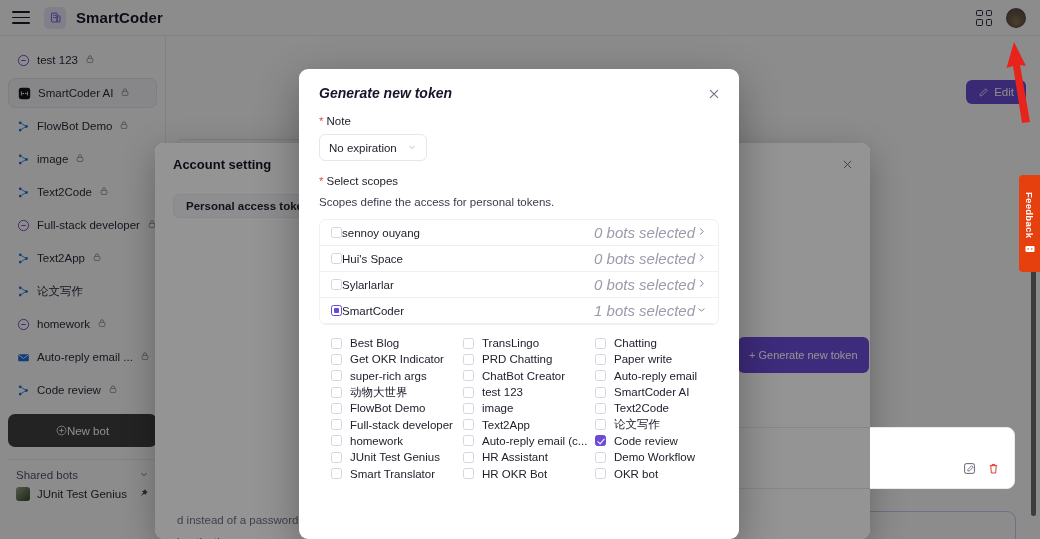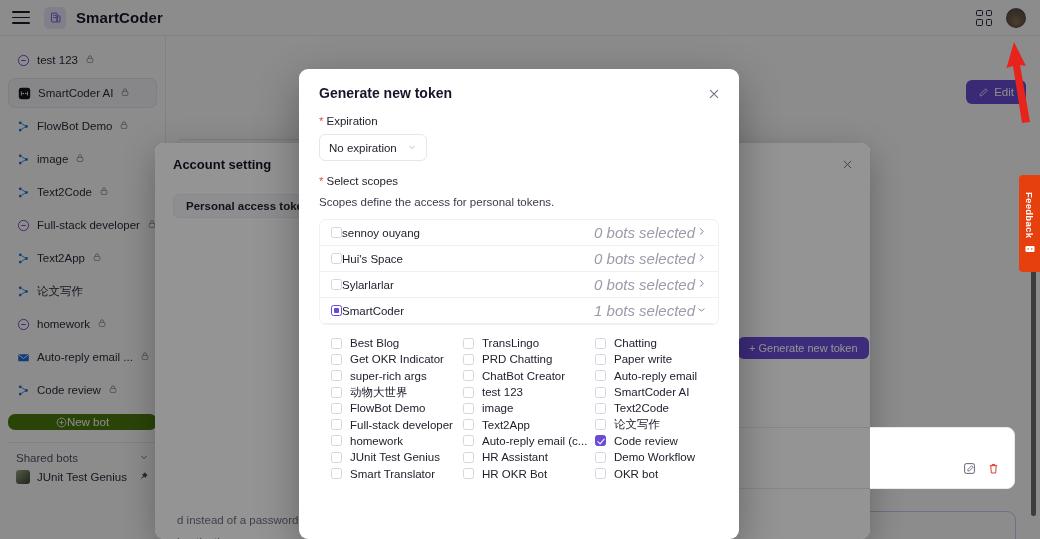--- a/index.html
+++ b/index.html
@@ -46,22 +46,22 @@
   }
   .bot-row {
     display:flex; align-items:center; gap:7px;
     height:30px; margin:3px 8px; padding:0 8px; border-radius:7px;
     font-size:11.5px; color:#2c2c3d; cursor:pointer; white-space:nowrap;
   }
   .bot-row.active { background:#f6f6fa; border:1px solid #e7e7ef; }
   .bot-icon { width:14px; height:14px; flex:0 0 14px; display:flex; align-items:center; justify-content:center; }
   .lock { flex:0 0 auto; opacity:.75; }
   .newbot {
-    margin:9px 8px 0; height:16px; border-radius:7px;
-    background:#4d7c0f; color:#fff; font-size:11.5px;
+    margin:9px 8px 0; height:33px; border-radius:7px;
+    background:#404040; color:#fff; font-size:11.5px;
     display:flex; align-items:center; justify-content:center; cursor:pointer;
   }
   .side-sep { margin:12px 8px 0; border-top:1px solid #ececf1; }
   .shared-head {
     display:flex; align-items:flex-end; margin:9px 16px 0;
     font-size:11.5px; color:#53536a; cursor:pointer;
   }
   .shared-head .chev { margin-left:auto; }
   .shared-row { display:flex; align-items:center; gap:7px; margin:6px 16px 0; font-size:11.5px; color:#2c2c3d; cursor:pointer;}
   .thumb { width:14px; height:14px; border-radius:3px; background:linear-gradient(135deg,#9aa88b,#5f6b4e 60%,#3c4430); flex:0 0 14px;}
@@ -121,42 +121,42 @@
     box-shadow:0 10px 34px rgba(0,0,0,.28);
   }
   .acct-title { font-size:13px; font-weight:bold; color:#16162a; padding:14px 0 0 18px; }
   .acct-close { position:absolute; top:14px; right:16px; width:13px; height:13px; cursor:pointer; }
   .acct-tabpill {
     margin:22px 0 0 18px; display:inline-flex; align-items:center; height:24px;
     padding:0 12px; border-radius:6px; background:#f4f4f8; border:1px solid #ececf1;
     font-size:11.5px; font-weight:bold; color:#22222f; cursor:pointer;
   }
   .gen-token-btn {
-    position:absolute; left:583px; top:194px; height:22px; padding:0 11px;
+    position:absolute; left:583px; top:194px; height:36px; padding:0 11px;
     background:#6a4bd6; color:#fff; font-size:11px; border-radius:6px;
     display:flex; align-items:center; cursor:pointer;
   }
   .token-card {
     position:absolute; left:560px; top:284px; width:300px; height:62px;
     border:1px solid #e9e9f0; border-radius:8px; background:#fff;
   }
   .token-actions { position:absolute; right:14px; bottom:9px; display:flex; gap:11px; }
   .icon-btn { cursor:pointer; }
   .acct-note { position:absolute; left:22px; top:366px; font-size:11.5px; color:#6f6f83; line-height:22px; }
 
   
   .acct-veil { position:absolute; inset:0; background:rgba(0,0,0,.42); border-radius:9px; z-index:35; pointer-events:none; }
 
   
   .token-modal {
     position:absolute; left:299px; top:69px; width:440px; height:470px;
     background:#fff; border-radius:9px; z-index:50;
     box-shadow:0 14px 44px rgba(0,0,0,.33); overflow:hidden;
   }
-  .tm-head { padding:16px 20px 0; }
+  .tm-head { padding:16px 20px 0;font-style:italic; }
   .tm-title { font-size:14px; font-weight:bold; color:#16162a; }
   .tm-close { position:absolute; top:18px; right:18px; width:14px; height:14px; cursor:pointer; }
   .tm-body { padding:0 20px; }
   .req-label { font-size:11.5px; color:#22222f; margin-top:14px; }
   .req-label .star { color:#e8503c; margin-right:3px; }
   .tm-input {
     margin-top:7px; width:100%; height:28px; border:1px solid #e6e6ee; border-radius:6px;
     padding:0 10px; font-size:11.5px; color:#22222f; font-family:"Liberation Sans",sans-serif;
     outline:none; background:#fff;
   }
@@ -501,24 +501,24 @@
     <div class="tm-head">
       <div class="tm-title">Generate new token</div>
     </div>
     <div class="tm-close">
       <svg width="14" height="14" viewBox="0 0 16 16">
           <path d="M3.5 3.5l9 9M12.5 3.5l-9 9" stroke="#6f6f83" stroke-width="1.2"></path>
         </svg>
     </div>
 
     <div class="tm-body">
-
       <div class="req-label">
-        <span class="star">*</span><span>Expiration</span>
-      </div>
+        <span class="star">*</span><span>Note</span>
+      </div>
+
       <div class="tm-select">
         <span>No expiration</span>
         <span class="chev">
           <svg width="10" height="10" viewBox="0 0 16 16">
               <path d="M4 6.5l4 4 4-4" fill="none" stroke="#53536a" stroke-width="1.3"></path>
             </svg>
         </span>
       </div>
 
       <div class="req-label">

